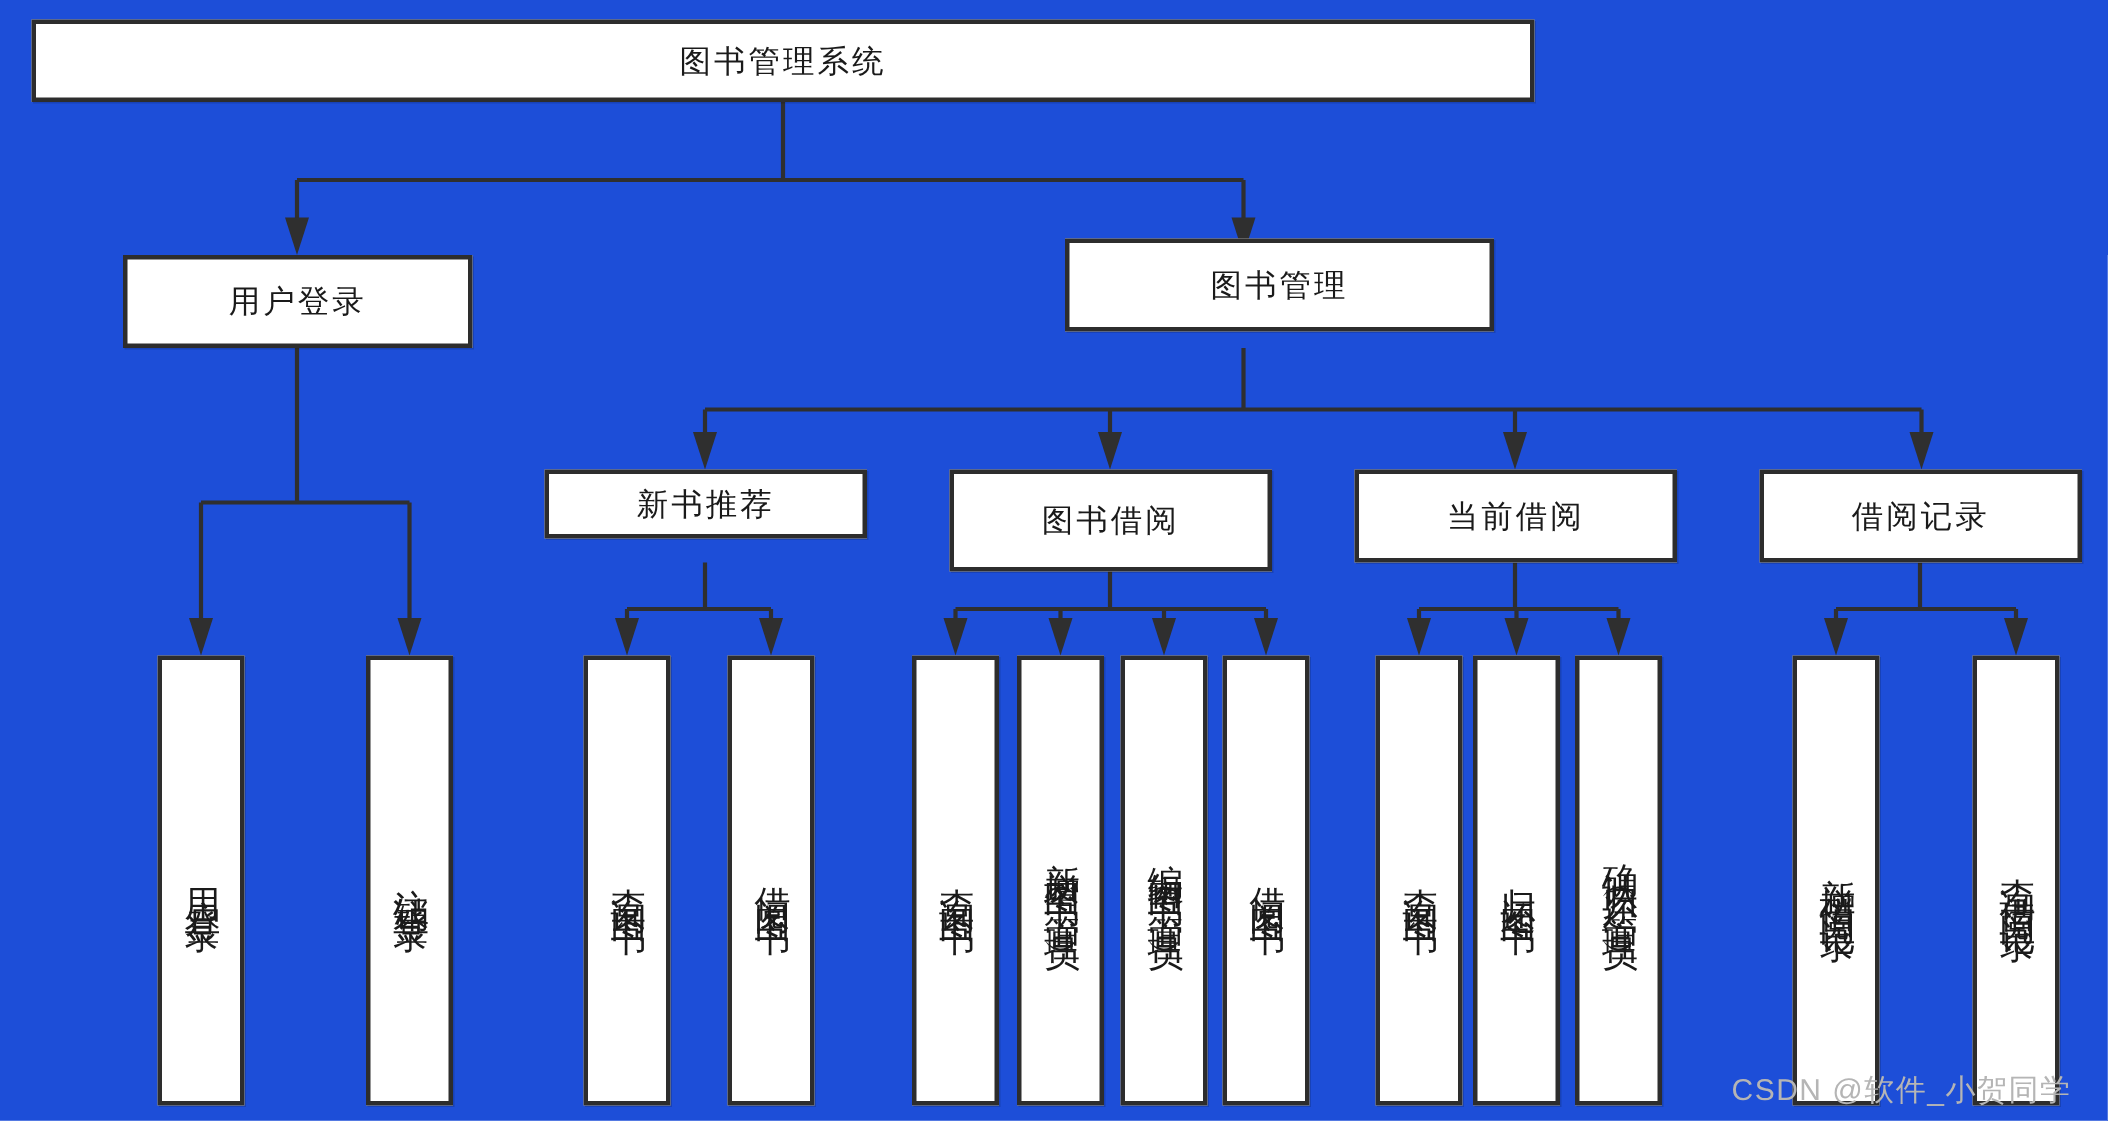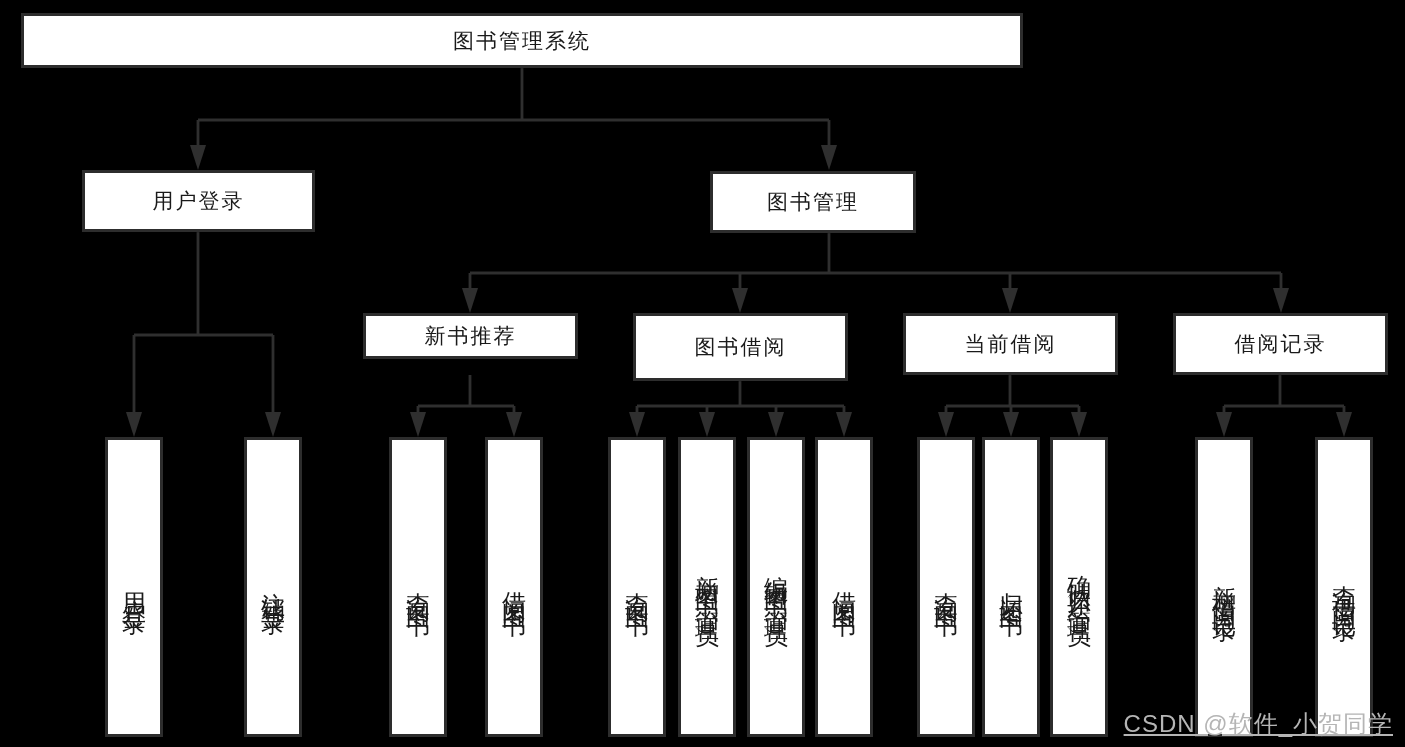--- a/index.html
+++ b/index.html
@@ -1,38 +1,38 @@
 <!DOCTYPE html>
 <html><head>
 <meta charset="utf-8">
 <style>
   html,body{margin:0;padding:0;}
   body{font-family:"Liberation Sans", sans-serif;}
   .canvas{
-    position:relative;width:1405px;height:747px;background:#000000;overflow:hidden;
+    position:relative;width:1405px;height:747px;background:#1d4ed8;overflow:hidden;
   }
   .connector-layer{position:absolute;left:0;top:0;pointer-events:none;}
   .node{
     position:absolute;background:#ffffff;border:3px solid #2d2d2d;
     display:flex;align-items:center;justify-content:center;
     font-size:21px;color:#1a1a1a;letter-spacing:2px;box-sizing:border-box;
     box-shadow:1px 1px 0 rgba(0,0,0,0.15);
   }
   .leaf{
     position:absolute;top:437px;width:58px;height:300px;background:#ffffff;
     border:3px solid #2d2d2d;display:flex;align-items:center;justify-content:center;
     box-sizing:border-box;box-shadow:1px 1px 0 rgba(0,0,0,0.15);
   }
   .leaf span{
     writing-mode:vertical-rl;font-size:24px;color:#1a1a1a;
     letter-spacing:7px;line-height:1;white-space:nowrap;
   }
   .watermark{
-    position:absolute;right:12px;bottom:7px;font-size:24px;color:#b5b5b5;
-    letter-spacing:1px;z-index:5;text-decoration:underline;
+    position:absolute;right:24px;bottom:7px;font-size:20px;color:#b5b5b5;
+    letter-spacing:1px;z-index:5;
   }
 </style>
 </head>
 <body>
 
 <div class="canvas">
 
   <svg class="connector-layer" width="1405" height="747" viewBox="0 0 1405 747">
     <g stroke="#2f2f2f" stroke-width="2.8" fill="none">
 
@@ -69,21 +69,21 @@
       <polygon points="1003,412 1019,412 1011,437"></polygon>
       <polygon points="1071,412 1087,412 1079,437"></polygon>
       <polygon points="1216,412 1232,412 1224,437"></polygon>
       <polygon points="1336,412 1352,412 1344,437"></polygon>
     </g>
   </svg>
 
   <div class="node" style="left:21px;top:13px;width:1002px;height:55px">图书管理系统</div>
 
   <div class="node" style="left:82px;top:170px;width:233px;height:62px">用户登录</div>
-  <div class="node" style="left:710px;top:171px;width:206px;height:62px">图书管理</div>
+  <div class="node" style="left:710px;top:159px;width:286px;height:62px">图书管理</div>
 
   <div class="node" style="left:363px;top:313px;width:215px;height:46px">新书推荐</div>
   <div class="node" style="left:633px;top:313px;width:215px;height:68px">图书借阅</div>
   <div class="node" style="left:903px;top:313px;width:215px;height:62px">当前借阅</div>
   <div class="node" style="left:1173px;top:313px;width:215px;height:62px">借阅记录</div>
 
   <div class="leaf" style="left:105px">
     <span>用户登录</span>
   </div>
   <div class="leaf" style="left:244px">

